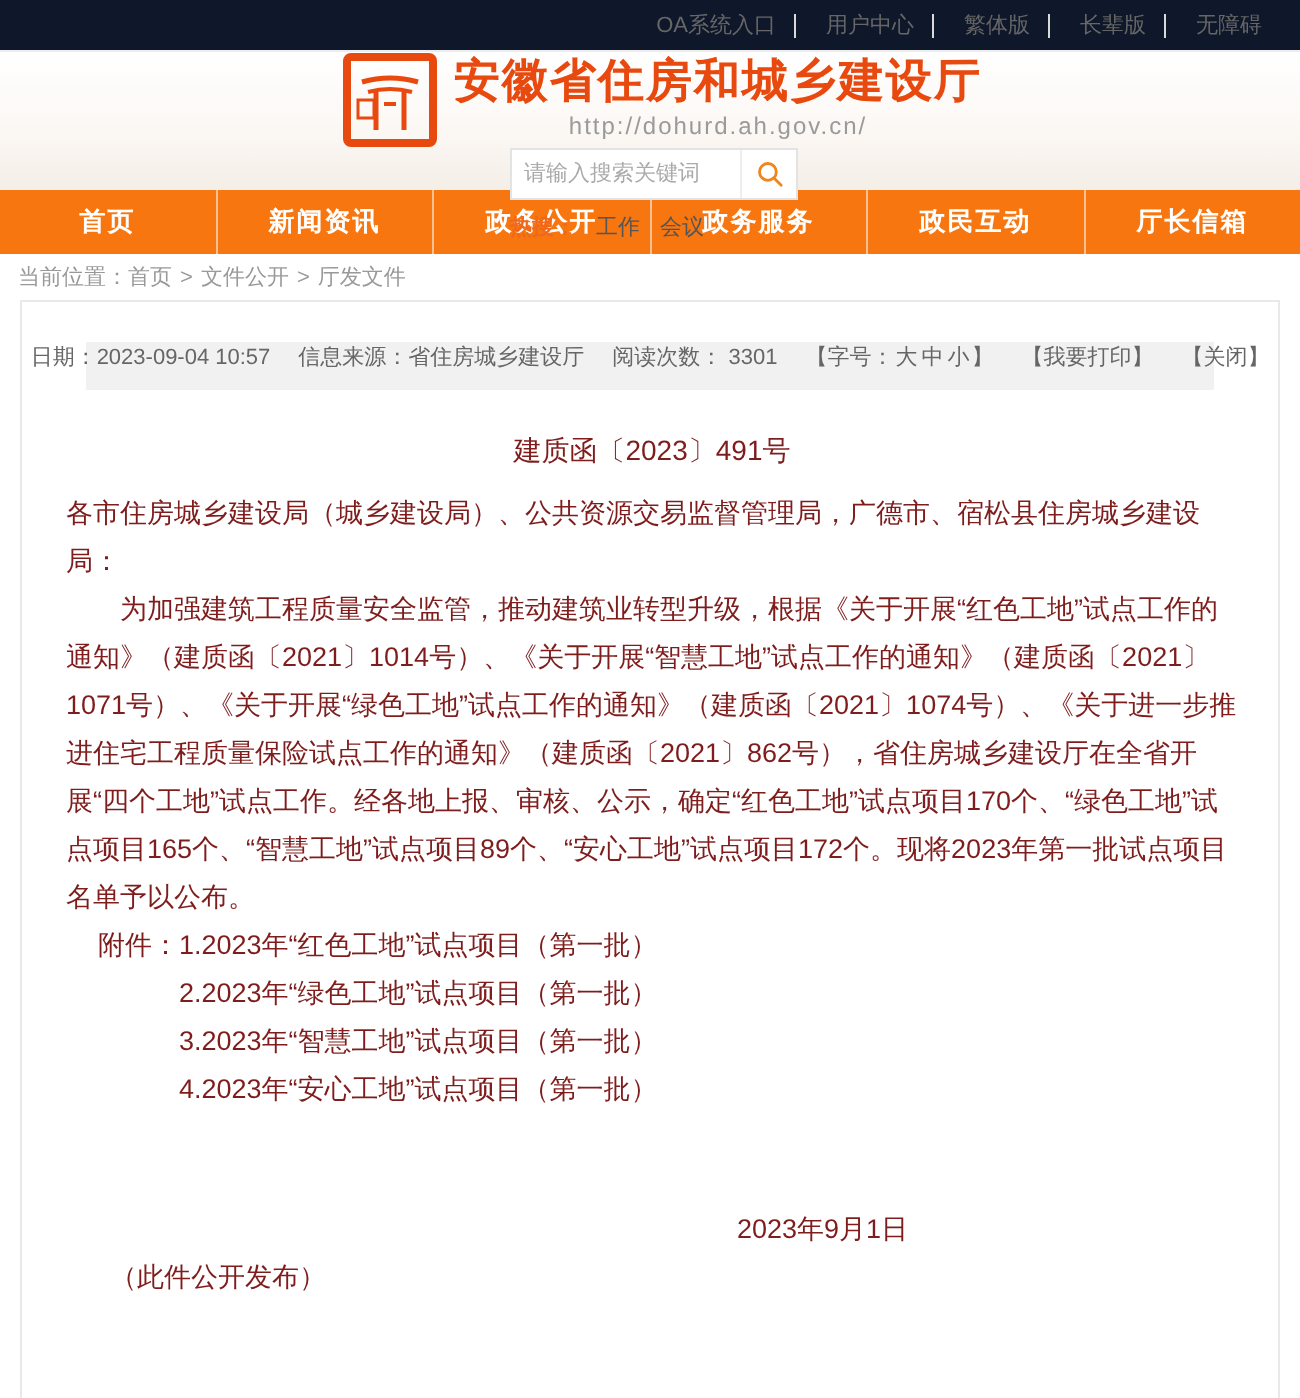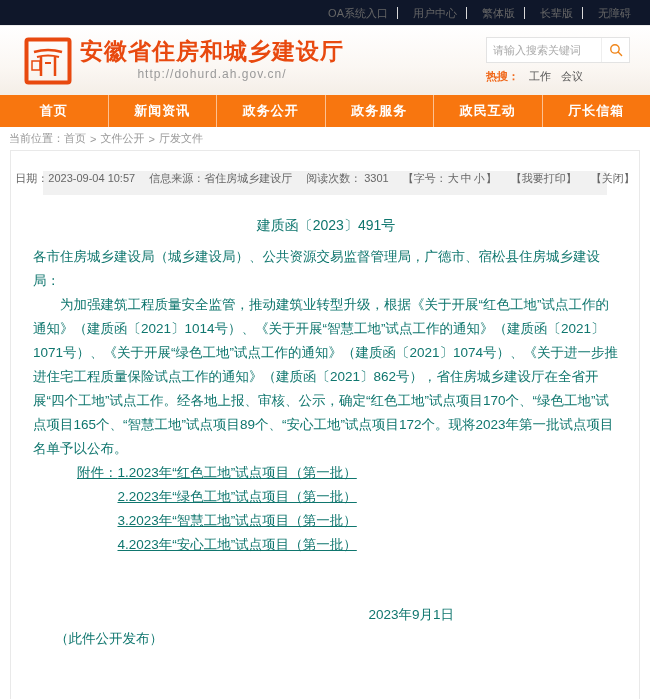--- a/index.html
+++ b/index.html
@@ -7,21 +7,21 @@
     font-family: "Liberation Sans", "DejaVu Sans", sans-serif; }
 
   
   .topbar { height: 26px; background: #0f172a; border-bottom: 1px solid #ededed;
     display: flex; align-items: center; justify-content: flex-end; padding-right: 10px; }
   .tb-link { font-size: 11px; color: #666; padding: 0 9px; cursor: pointer; line-height: 12px; }
   .tb-link + .tb-link { border-left: 1px solid #d9d9d9; padding-left: 15px; }
 
   
   .header { height: 69px; background: linear-gradient(180deg, #ffffff 0%, #fbf7f3 60%, #f4eee7 100%);
-    display: flex; align-items: center; justify-content: space-between; padding: 0 12px 0 24px; position: relative; }
+    display: flex; align-items: center; justify-content: space-between; padding: 0 12px 0 24px; position: relative; flex-direction: column; }
   .brand { display: flex; align-items: flex-start; }
   .logo { width: 48px; height: 48px; margin-right: 8px; flex: 0 0 auto; }
   .brand-text { display: flex; flex-direction: column; }
   .site-name { font-size: 23px; font-weight: bold; color: #e8490f; letter-spacing: 1px; line-height: 28px; }
   .site-url { font-size: 12px; color: #9a9a9a; text-align: center; letter-spacing: 1px; line-height: 18px; }
 
   .search-area { display: flex; flex-direction: column; align-items: flex-start; width: 152px; }
   .search-box { display: flex; align-items: center; width: 144px; height: 26px;
     background: #fff; border: 1px solid #e3e3e3; }
   .search-input { flex: 1; border: 0; outline: none; font-size: 11px; color: #333;
@@ -50,25 +50,25 @@
   .container { margin: 0 10px; border: 1px solid #e9e9e9; background: #fff;
     height: 560px; padding-top: 20px; }
   .article-title { text-align: center; font-size: 17px; font-weight: bold; color: #333;
     margin: 8px 30px 14px 30px; line-height: 24px; }
   .meta-bar { margin: 0 32px; background: #f1f1f1; height: 24px; display: flex;
     align-items: flex-start; justify-content: center; font-size: 11px; color: #666; }
   .meta-seg { margin: 0 7px; white-space: nowrap; }
   .meta-link { cursor: pointer; }
   .fs-opt { cursor: pointer; margin: 0 1px; }
 
-  .article-body { margin: 0 20px 0 22px; font-size: 13.5px; color: #0f766e; line-height: 24px; }
+  .article-body { margin: 0 20px 0 22px; font-size: 13.5px; color: #7f1d1d; line-height: 24px; }
   .doc-number { text-align: center; margin-top: 18px; margin-bottom: 8px; font-size: 14px; }
   .para-salutation { }
   .para-main { text-indent: 2em; }
-  .attach-block { display: flex; margin-top: 0; margin-left: 44px; text-decoration: underline; }
+  .attach-block { display: flex; margin-top: 0; margin-left: 16px; }
   .attach-label { white-space: nowrap; }
   .attach-item { display: block; }
   .sign-date { text-align: right; padding-right: 165px; margin-top: 46px; }
   .publish-note { margin-left: 22px; margin-top: 0; }
 </style>
 </head>
 <body>
 
 <div class="topbar">
   <span class="tb-link">OA系统入口</span>

